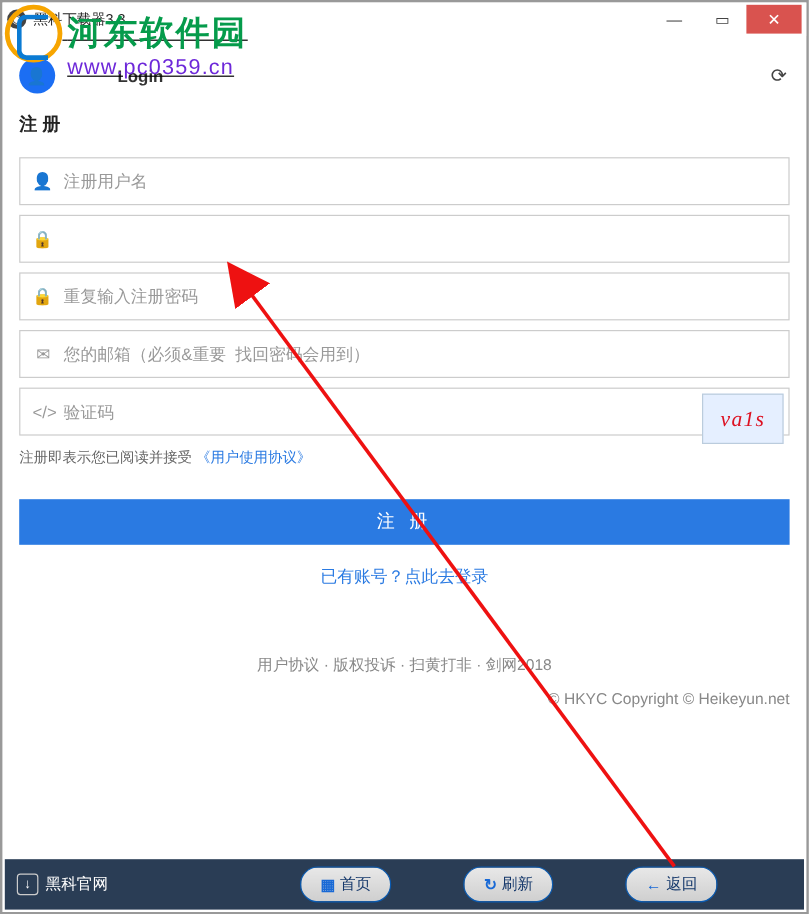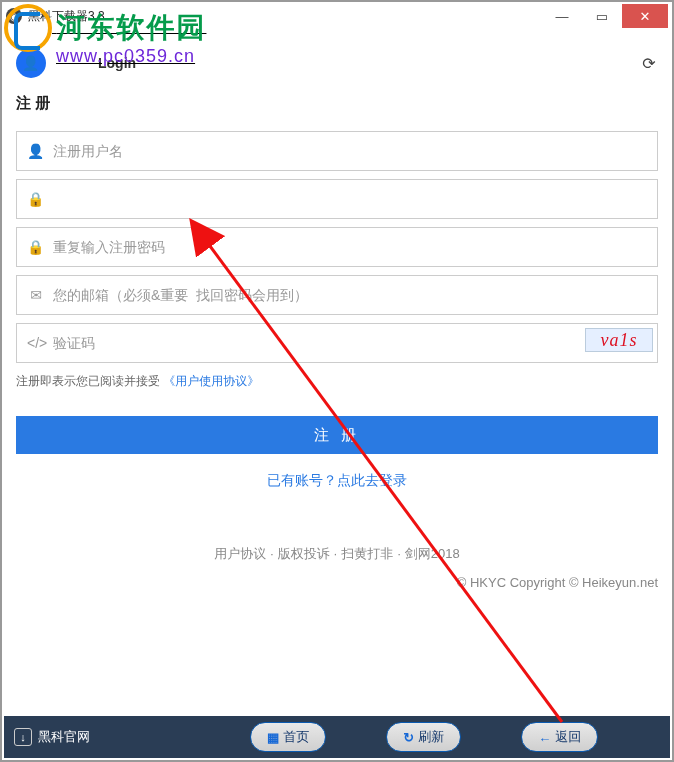--- a/index.html
+++ b/index.html
@@ -131,21 +131,21 @@
     }
     .field input {
       border:none; outline:none;
       flex:1; font-size:14px;
       color:#333;
     }
     .field input::placeholder { color:#999; }
     .field.captcha { position: relative; }
     .captcha-img {
       position:absolute; right:4px; top:4px;
-      width: 68px; height: 24px;
+      width: 68px; height: 42px;
       border:1px solid #bcd;
       background: #e5efff;
       display:flex; align-items:center; justify-content:center;
       font-family: cursive; font-style: italic;
       font-size: 18px; color:#d12;
       letter-spacing:1px;
     }
 
     .agreement {
       font-size: 12px; color:#666;

